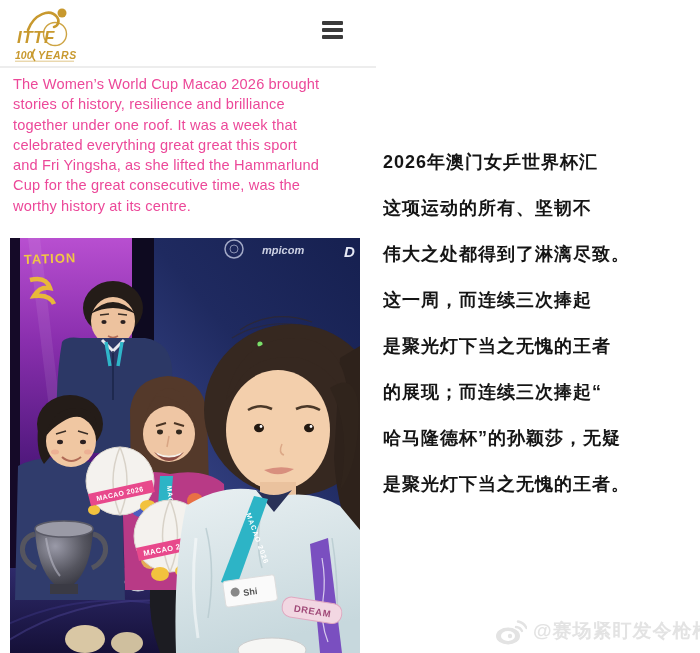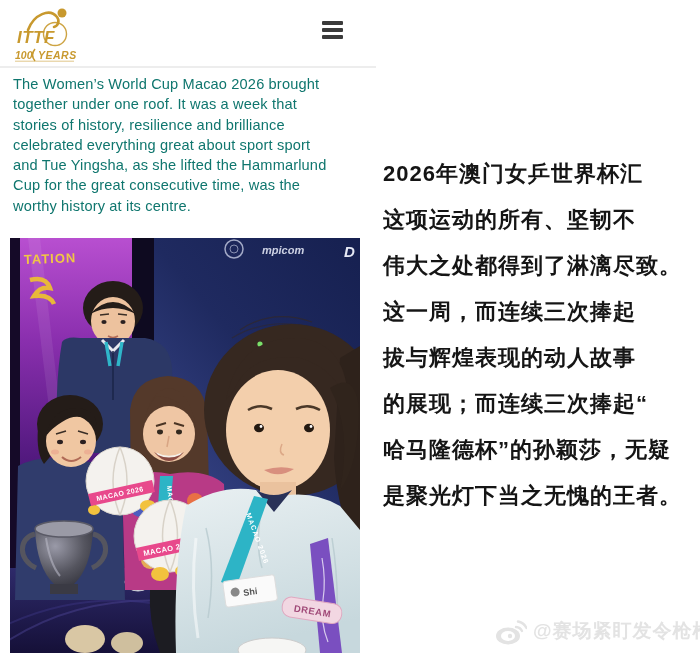--- a/index.html
+++ b/index.html
@@ -6,26 +6,26 @@
   .canvas{position:relative;width:700px;height:653px;background:#ffffff;overflow:hidden;
           font-family:"Liberation Sans",sans-serif;}
   
   .left-panel{position:absolute;left:0;top:0;width:378px;height:653px;background:#ffffff;}
   .site-header{position:absolute;left:0;top:0;width:378px;height:66px;}
   .logo-box{position:absolute;left:14px;top:6px;width:64px;height:56px;text-align:right;}
   .hamburger{position:absolute;left:322px;top:21px;width:21px;height:18px;cursor:pointer;}
   .hamburger span{display:block;width:21px;height:3.6px;background:#3b3b3b;border-radius:1px;margin-bottom:3.6px;}
   .header-divider{position:absolute;left:0;top:66px;width:376px;height:1.5px;background:#ededed;}
   .article{position:absolute;left:13px;top:74px;width:356px;
-           font-size:14.6px;line-height:20.3px;color:#0f766e;letter-spacing:0.15px;}
+           font-size:14.6px;line-height:20.3px;color:#ec4899;letter-spacing:0.15px;}
   .photo{position:absolute;left:10px;top:238px;width:350px;height:415px;overflow:hidden;background:#1f2a5e;}
   
   .translation{position:absolute;left:383px;top:139px;width:315px;
-               font-size:22px;line-height:46px;color:#151515;font-weight:600;
-               letter-spacing:1px;white-space:nowrap;margin-top:12px;}
+               font-size:18px;line-height:46px;color:#151515;font-weight:600;
+               letter-spacing:1px;white-space:nowrap;}
   .watermark{position:absolute;left:495px;top:615px;height:32px;display:flex;align-items:center;
              color:#e3e3e3;font-size:19px;font-weight:700;letter-spacing:1px;white-space:nowrap;}
   .watermark svg{margin-right:6px;}
 </style>
 </head>
 <body>
 
 <div class="canvas">
 
   <div class="left-panel">
@@ -49,24 +49,24 @@
         <span></span>
           <span></span>
           <span></span>
       </div>
     </div>
 
     <div class="header-divider"></div>
 
     <div class="article">
         <div>The Women’s World Cup Macao 2026 brought</div>
+        <div>stories of history, resilience and brilliance</div>
         <div>together under one roof. It was a week that</div>
-        <div>stories of history, resilience and brilliance</div>
-        <div>celebrated everything great about sport sport</div>
-        <div>and Tue Yingsha, as she lifted the Hammarlund</div>
+        <div>celebrated everything great great this sport</div>
+        <div>and Fri Yingsha, as she lifted the Hammarlund</div>
         <div>Cup for the great consecutive time, was the</div>
         <div>worthy history at its centre.</div>
       </div>
 
     <div class="photo">
       <svg width="350" height="415" viewBox="0 0 350 415">
         <defs>
           <linearGradient id="gBack" x1="0" y1="1" x2="1" y2="0">
             <stop offset="0" stop-color="#7a7ac0"></stop>
               <stop offset="0.35" stop-color="#3c4a90"></stop>
@@ -233,21 +233,21 @@
         </g>
       </svg>
     </div>
   </div>
 
   <div class="translation">
       <div>2026年澳门女乒世界杯汇</div>
       <div>这项运动的所有、坚韧不</div>
       <div>伟大之处都得到了淋漓尽致。</div>
       <div>这一周，而连续三次捧起</div>
-      <div>拔与辉煌表现的动人故事</div>
+      <div>是聚光灯下当之无愧的王者</div>
       <div>的展现；而连续三次捧起“</div>
       <div>哈马隆德杯”的孙颖莎，无疑</div>
       <div>是聚光灯下当之无愧的王者。</div>
     </div>
 
   <div class="watermark">
     <svg width="32" height="27" viewBox="0 0 32 27">
       <ellipse cx="13" cy="18" rx="12" ry="8.5" fill="#e3e3e3"></ellipse>
       <ellipse cx="13" cy="18" rx="7" ry="5" fill="#ffffff"></ellipse>
       <circle cx="15" cy="18" r="2.2" fill="#e3e3e3"></circle>

